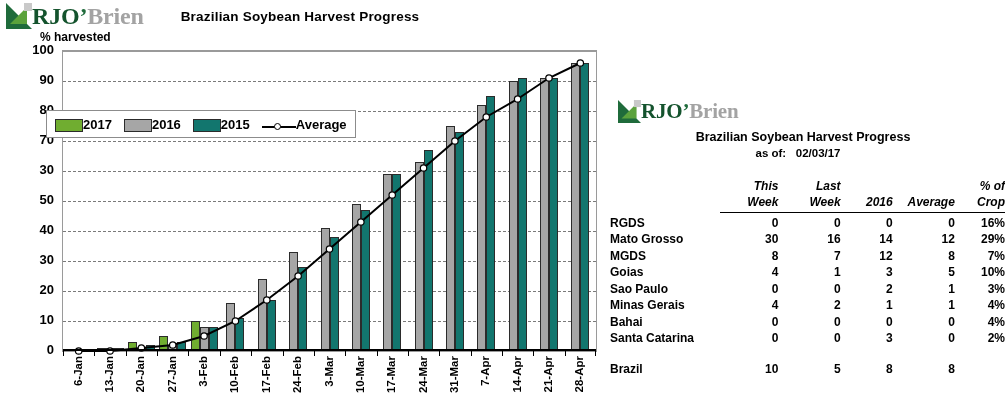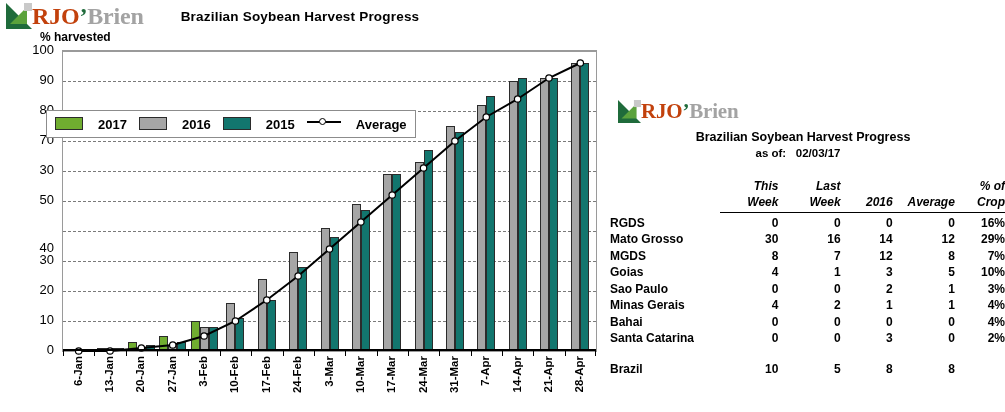--- a/index.html
+++ b/index.html
@@ -9,40 +9,40 @@
     font-family:"Liberation Sans", sans-serif;
     color:#000;
     overflow:hidden;
     position:relative;
   }
   
   .logo{display:flex;align-items:center;}
   .logo-mark{position:relative;flex:none;}
   .logo-mark svg{display:block;}
   .logo-text{font-family:"Liberation Serif", serif;font-weight:700;letter-spacing:-0.2px;white-space:nowrap;}
-  .logo-rjo{color:#c2410c;}
+  .logo-rjo{color:#14532d;}
   .logo-apos{color:#1F6B3B;}
   .logo-brien{color:#A3A3A3;}
 
   #left-logo{position:absolute;left:6px;top:3px;}
   #left-logo .logo-text{font-size:24px;line-height:24px;}
 
   
   #chart-title{
     position:absolute;left:140px;top:9px;width:320px;
     text-align:center;font-size:13.5px;font-weight:700;letter-spacing:.2px;
   }
 
   
   #chart{position:absolute;left:0;top:0;width:620px;height:412px;}
   #axis-unit{position:absolute;left:40px;top:30px;font-size:12px;font-weight:700;}
 
   .ylabel{
     position:absolute;width:34px;text-align:right;
-    font-size:13px;font-weight:400;line-height:10px;
+    font-size:13px;font-weight:700;line-height:10px;
   }
 
   #plot{
     position:absolute;left:62px;top:50px;width:535px;height:302px;
     border:1px solid #9a9a9a;border-top:1px solid #9a9a9a;
     box-sizing:border-box;background:#fff;
   }
   .gridline{
     position:absolute;left:0;right:0;height:0;
     border-top:1px dashed #7a7a7a;
@@ -72,21 +72,21 @@
   }
 
   
   #legend{
     position:absolute;left:46px;top:110px;
     height:26px;
     background:#fff;border:1px solid #8c8c8c;
     display:flex;align-items:center;padding:0 8px;gap:12px;
     font-size:13px;font-weight:700;
   }
-  .leg-item{display:flex;align-items:flex-start;gap:15px;}
+  .leg-item{display:flex;align-items:flex-end;gap:0;}
   .leg-swatch{width:26px;height:11px;border:1px solid #2b2b2b;}
   .leg-line{position:relative;width:34px;height:10px;}
   .leg-line::before{content:"";position:absolute;left:0;right:0;top:4px;height:2px;background:#000;}
   .leg-line .dot{position:absolute;left:12px;top:1px;width:7px;height:7px;border-radius:50%;background:#fff;border:1px solid #000;box-sizing:border-box;}
 
   
   #panel{position:absolute;left:608px;top:0;width:397px;height:412px;}
   #panel-logo{position:absolute;left:10px;top:100px;}
   #panel-logo .logo-text{font-size:21px;line-height:21px;}
   #panel-title{position:absolute;left:0;top:130px;width:390px;text-align:center;font-size:12.5px;font-weight:700;}
@@ -124,21 +124,21 @@
   </div>
 
   <div id="chart-title">Brazilian Soybean Harvest Progress</div>
   <div id="axis-unit">% harvested</div>
 
   <div id="yaxis-labels">
       <div class="ylabel" style="left: 20px; top: 345px;">0</div>
       <div class="ylabel" style="left: 20px; top: 315px;">10</div>
       <div class="ylabel" style="left: 20px; top: 285px;">20</div>
       <div class="ylabel" style="left: 20px; top: 255px;">30</div>
-      <div class="ylabel" style="left: 20px; top: 243px;">40</div>
+      <div class="ylabel" style="left: 20px; top: 225px;">40</div>
       <div class="ylabel" style="left: 20px; top: 195px;">50</div>
       <div class="ylabel" style="left: 20px; top: 165px;">30</div>
       <div class="ylabel" style="left: 20px; top: 135px;">70</div>
       <div class="ylabel" style="left: 20px; top: 105px;">80</div>
       <div class="ylabel" style="left: 20px; top: 75px;">90</div>
       <div class="ylabel" style="left: 20px; top: 45px;">100</div>
     </div>
 
   <div id="plot">
     <div id="gridlines">

